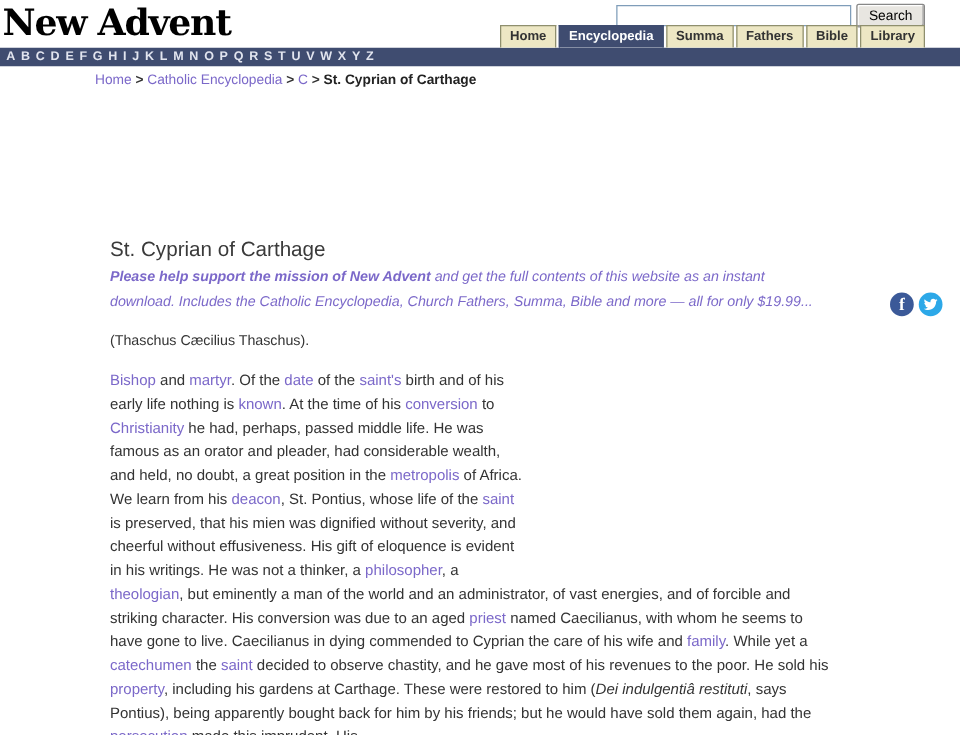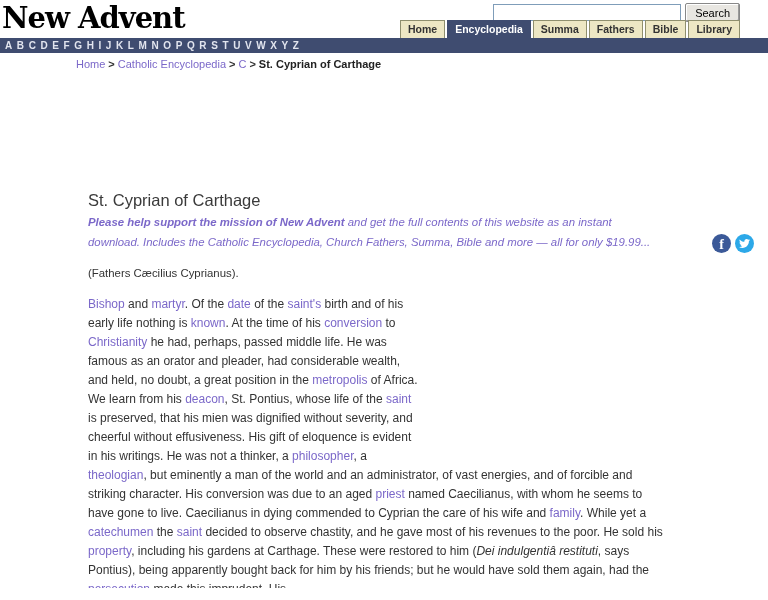--- a/index.html
+++ b/index.html
@@ -126,21 +126,21 @@
       <a href="#">Z</a>
     </div>
 
   <div class="breadcrumb"><a href="#">Home</a><span class="sep">&gt;</span><a href="#">Catholic Encyclopedia</a><span class="sep">&gt;</span><a href="#">C</a><span class="sep">&gt;</span><span class="current">St. Cyprian of Carthage</span></div>
 
   <div class="top-ad-space"></div>
 
   <div class="article">
     <h1>St. Cyprian of Carthage</h1>
     <p class="support-note"><a href="#" class="note-link">Please help support the mission of New Advent</a><span> and get the full contents of this website as an instant download. Includes the Catholic Encyclopedia, Church Fathers, Summa, Bible and more — all for only $19.99...</span></p>
-    <p class="paren-line">(Fathers Cæcilius Cyprianus).</p>
+    <p class="paren-line">(Thaschus Cæcilius Thaschus).</p>
     <p class="body-par"><span class="float-ad"></span><a href="#" class="lnk">Bishop</a><span> and </span><a href="#" class="lnk">martyr</a><span>. Of the </span><a href="#" class="lnk">date</a><span> of the </span><a href="#" class="lnk">saint's</a><span> birth and of his early life nothing is </span><a href="#" class="lnk">known</a><span>. At the time of his </span><a href="#" class="lnk">conversion</a><span> to </span><a href="#" class="lnk">Christianity</a><span> he had, perhaps, passed middle life. He was famous as an orator and pleader, had considerable wealth, and held, no doubt, a great position in the </span><a href="#" class="lnk">metropolis</a><span> of Africa. We learn from his </span><a href="#" class="lnk">deacon</a><span>, St. Pontius, whose life of the </span><a href="#" class="lnk">saint</a><span> is preserved, that his mien was dignified without severity, and cheerful without effusiveness. His gift of eloquence is evident in his writings. He was not a thinker, a </span><a href="#" class="lnk">philosopher</a><span>, a </span><a href="#" class="lnk">theologian</a><span>, but eminently a man of the world and an administrator, of vast energies, and of forcible and striking character. His conversion was due to an aged </span><a href="#" class="lnk">priest</a><span> named Caecilianus, with whom he seems to have gone to live. Caecilianus in dying commended to Cyprian the care of his wife and </span><a href="#" class="lnk">family</a><span>. While yet a </span><a href="#" class="lnk">catechumen</a><span> the </span><a href="#" class="lnk">saint</a><span> decided to observe chastity, and he gave most of his revenues to the poor. He sold his </span><a href="#" class="lnk">property</a><span>, including his gardens at Carthage. These were restored to him (</span><span class="ital">Dei indulgentiâ restituti</span><span>, says Pontius), being apparently bought back for him by his friends; but he would have sold them again, had the </span><a href="#" class="lnk">persecution</a><span> made this imprudent. His</span></p>
   </div>
 
   <div class="share">
     <div class="icon-circle fb">
       <span>f</span>
     </div>
     <div class="icon-circle tw">
       <svg viewBox="0 0 24 24">
           <path d="M23.954 4.569c-.885.392-1.83.656-2.825.775 1.014-.611 1.794-1.574 2.163-2.723-.951.564-2.005.974-3.127 1.195-.897-.957-2.178-1.555-3.594-1.555-2.719 0-4.924 2.205-4.924 4.917 0 .39.045.765.127 1.124C7.691 8.094 4.066 6.13 1.64 3.161c-.427.722-.666 1.561-.666 2.475 0 1.71.87 3.213 2.188 4.096-.807-.026-1.566-.248-2.228-.616v.061c0 2.385 1.693 4.374 3.946 4.827-.413.111-.849.171-1.296.171-.314 0-.615-.03-.916-.086.631 1.953 2.445 3.377 4.604 3.417-1.68 1.319-3.809 2.105-6.102 2.105-.39 0-.779-.023-1.17-.067 2.189 1.394 4.768 2.209 7.557 2.209 9.054 0 13.999-7.496 13.999-13.986 0-.209 0-.42-.015-.63.961-.689 1.8-1.56 2.46-2.548l-.047-.02z"></path>

